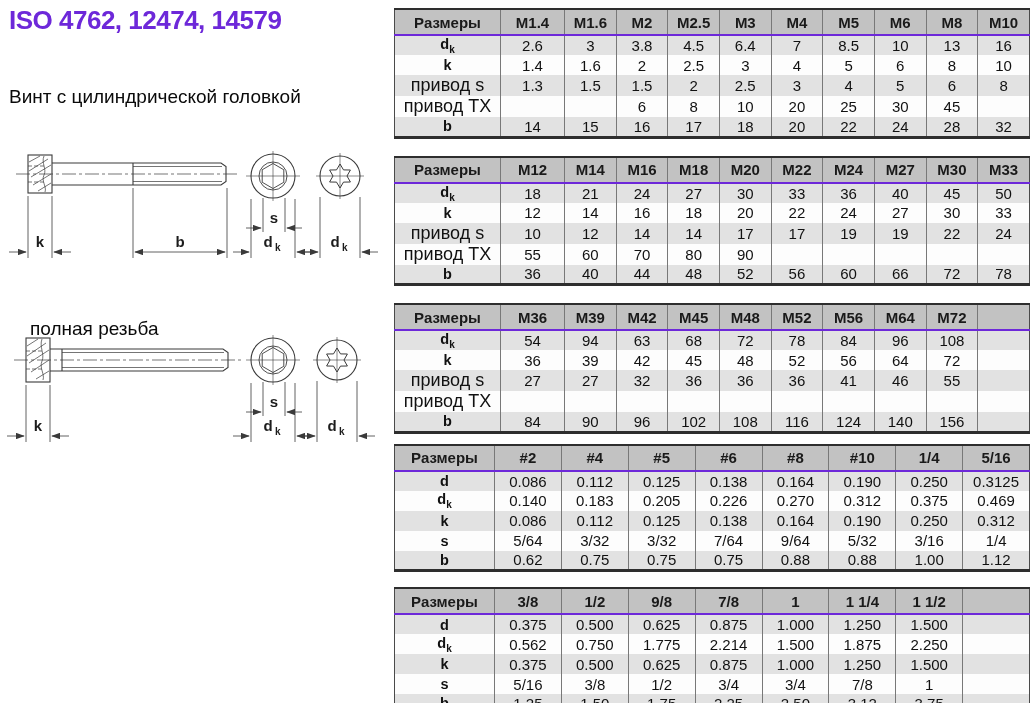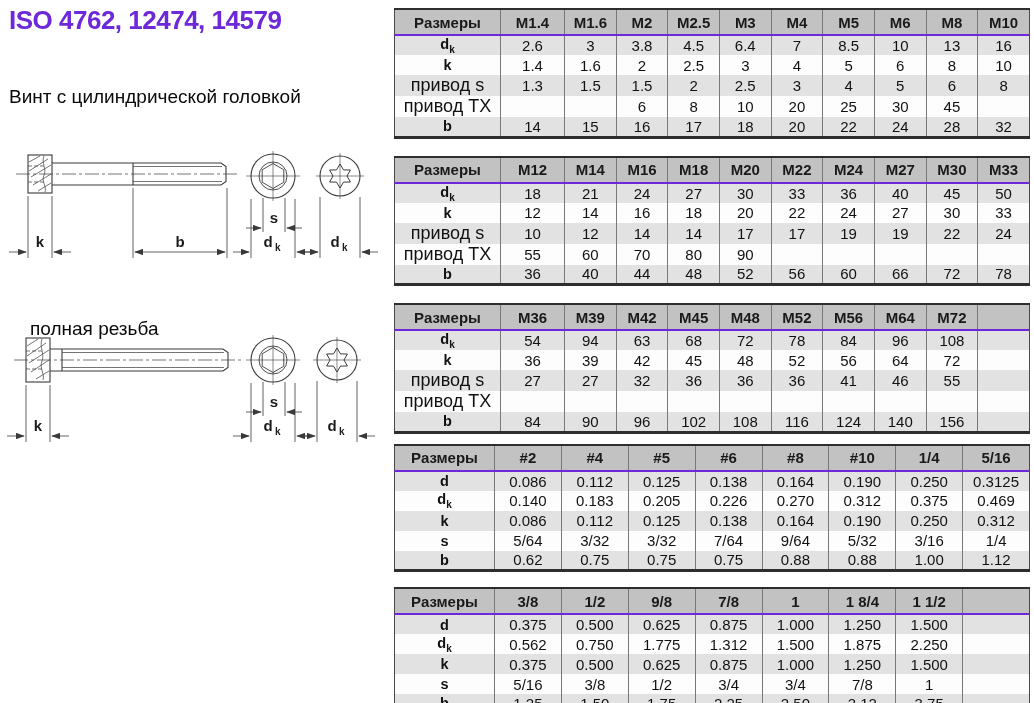--- a/index.html
+++ b/index.html
@@ -588,21 +588,21 @@
         <col>
       </colgroup>
       <thead>
         <tr>
           <th>Размеры</th>
           <th>3/8</th>
           <th>1/2</th>
           <th>9/8</th>
           <th>7/8</th>
           <th>1</th>
-          <th>1 8/4</th>
+          <th>1 1/4</th>
           <th>1 1/2</th>
           <th></th>
         </tr>
       </thead>
       <tbody>
         <tr class="shade">
           <td class="rowhdr sym"><span>d</span></td>
           <td>0.375</td>
           <td>0.500</td>
           <td>0.625</td>
@@ -610,21 +610,21 @@
           <td>1.000</td>
           <td>1.250</td>
           <td>1.500</td>
           <td></td>
         </tr>
         <tr>
           <td class="rowhdr sym"><span>d</span><sub>k</sub></td>
           <td>0.562</td>
           <td>0.750</td>
           <td>1.775</td>
-          <td>1.312</td>
+          <td>2.214</td>
           <td>1.500</td>
           <td>1.875</td>
           <td>2.250</td>
           <td></td>
         </tr>
         <tr class="shade">
           <td class="rowhdr sym"><span>k</span></td>
           <td>0.375</td>
           <td>0.500</td>
           <td>0.625</td>

